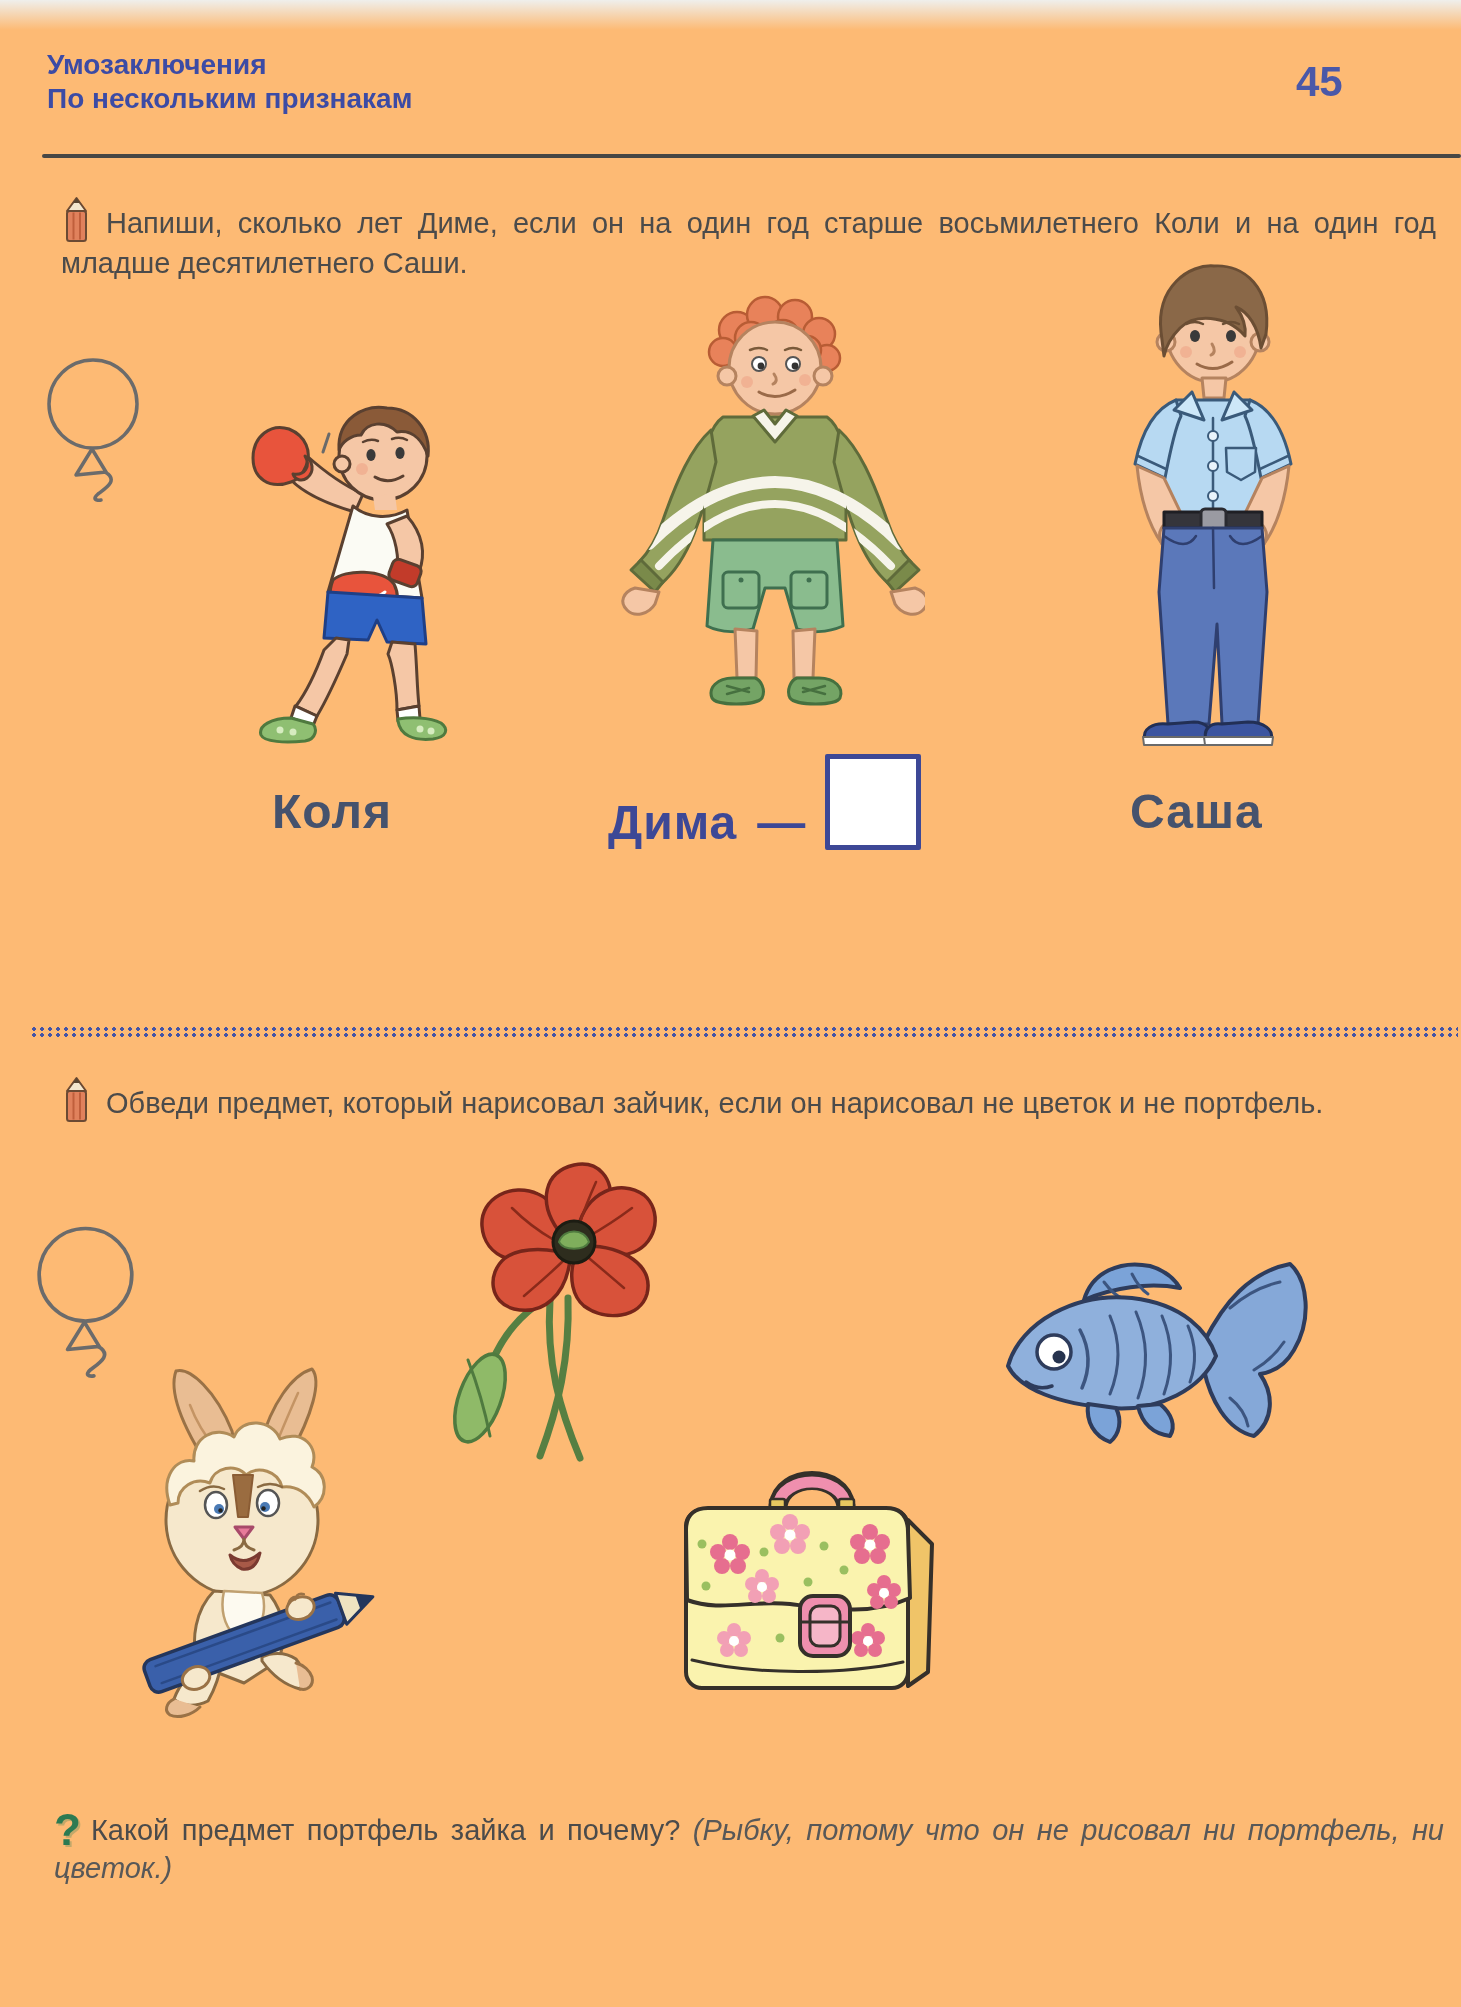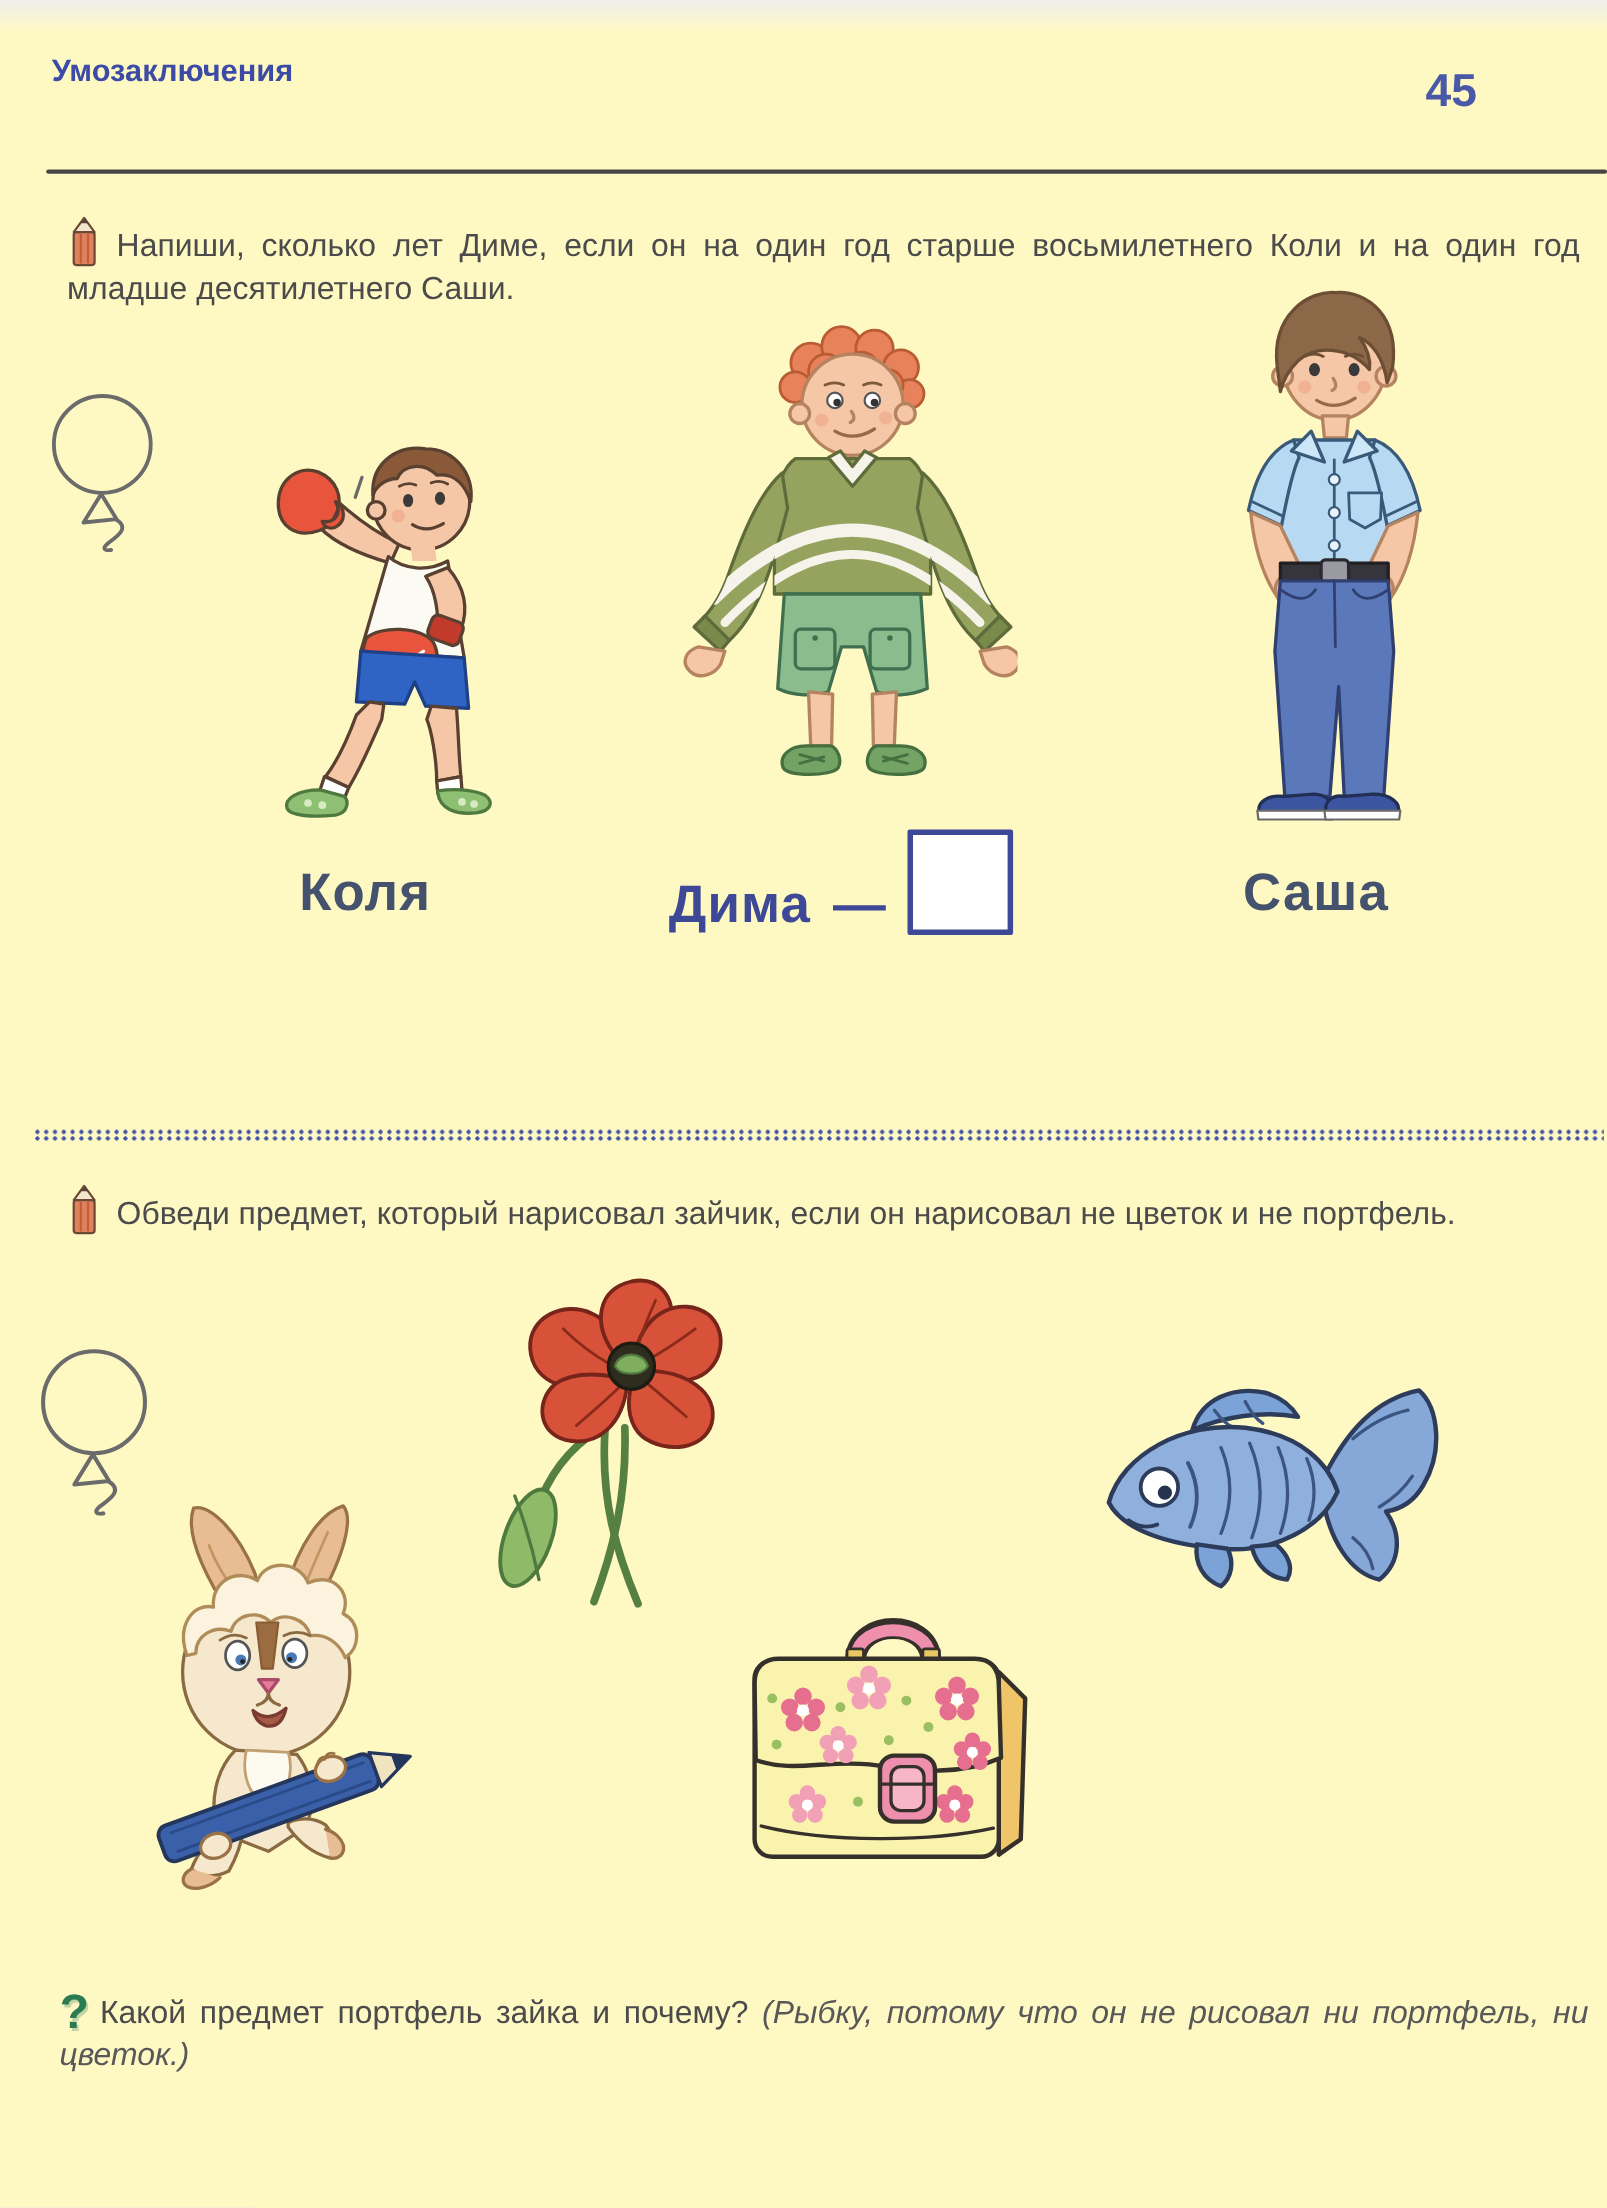--- a/index.html
+++ b/index.html
@@ -1,18 +1,18 @@
 <!DOCTYPE html>
 <html lang="ru"><head>
 <meta charset="utf-8">
 <style>
   html,body{margin:0;padding:0;background:#e8e8e6;}
   .page{
     position:relative;width:1461px;height:2007px;margin:0 auto;
-    background:#fef9c3;overflow:hidden;
+    background:#fdba74;overflow:hidden;
     font-family:"Liberation Sans",sans-serif;color:#4b4b4b;
   }
   .page::before{content:"";position:absolute;left:0;top:0;right:0;height:30px;
     background:linear-gradient(#efefec,rgba(255,255,255,0));pointer-events:none;}
   
   .hdr-title{position:absolute;left:47px;top:48px;line-height:34px;
     font-size:28px;font-weight:700;color:#3c4ba5;}
   .hdr-line{display:block;}
   .page-num{position:absolute;left:1296px;top:58px;font-size:42px;font-weight:700;color:#4a58a8;}
   .rule{position:absolute;left:42px;top:154px;width:1419px;height:4px;background:#474745;border-radius:2px;}
@@ -39,20 +39,21 @@
   .fig{position:absolute;}
   svg{display:block;}
 </style>
 </head>
 <body>
 
 <div class="page">
 
   <div class="hdr-title">
     <span class="hdr-line">Умозаключения</span>
+    <span class="hdr-line">По нескольким признакам</span>
   </div>
   <div class="page-num">45</div>
   <div class="rule"></div>
 
   <p class="task" style="top:180px">
     <span class="pencil-ico"><svg width="31" height="48" viewBox="0 0 30 48">
       <path d="M15,2 L24.5,15 L5.5,15 Z" fill="#f3e7cf" stroke="#6b4a33" stroke-width="2" stroke-linejoin="round"></path>
       <path d="M15,2 L18.4,7 L11.6,7 Z" fill="#5a4632"></path>
       <rect x="5.5" y="15" width="19" height="30" rx="2.5" fill="#e0815c" stroke="#6b4a33" stroke-width="2"></rect>
       <line x1="12" y1="16.5" x2="12" y2="43.5" stroke="#c05f3c" stroke-width="2"></line>

